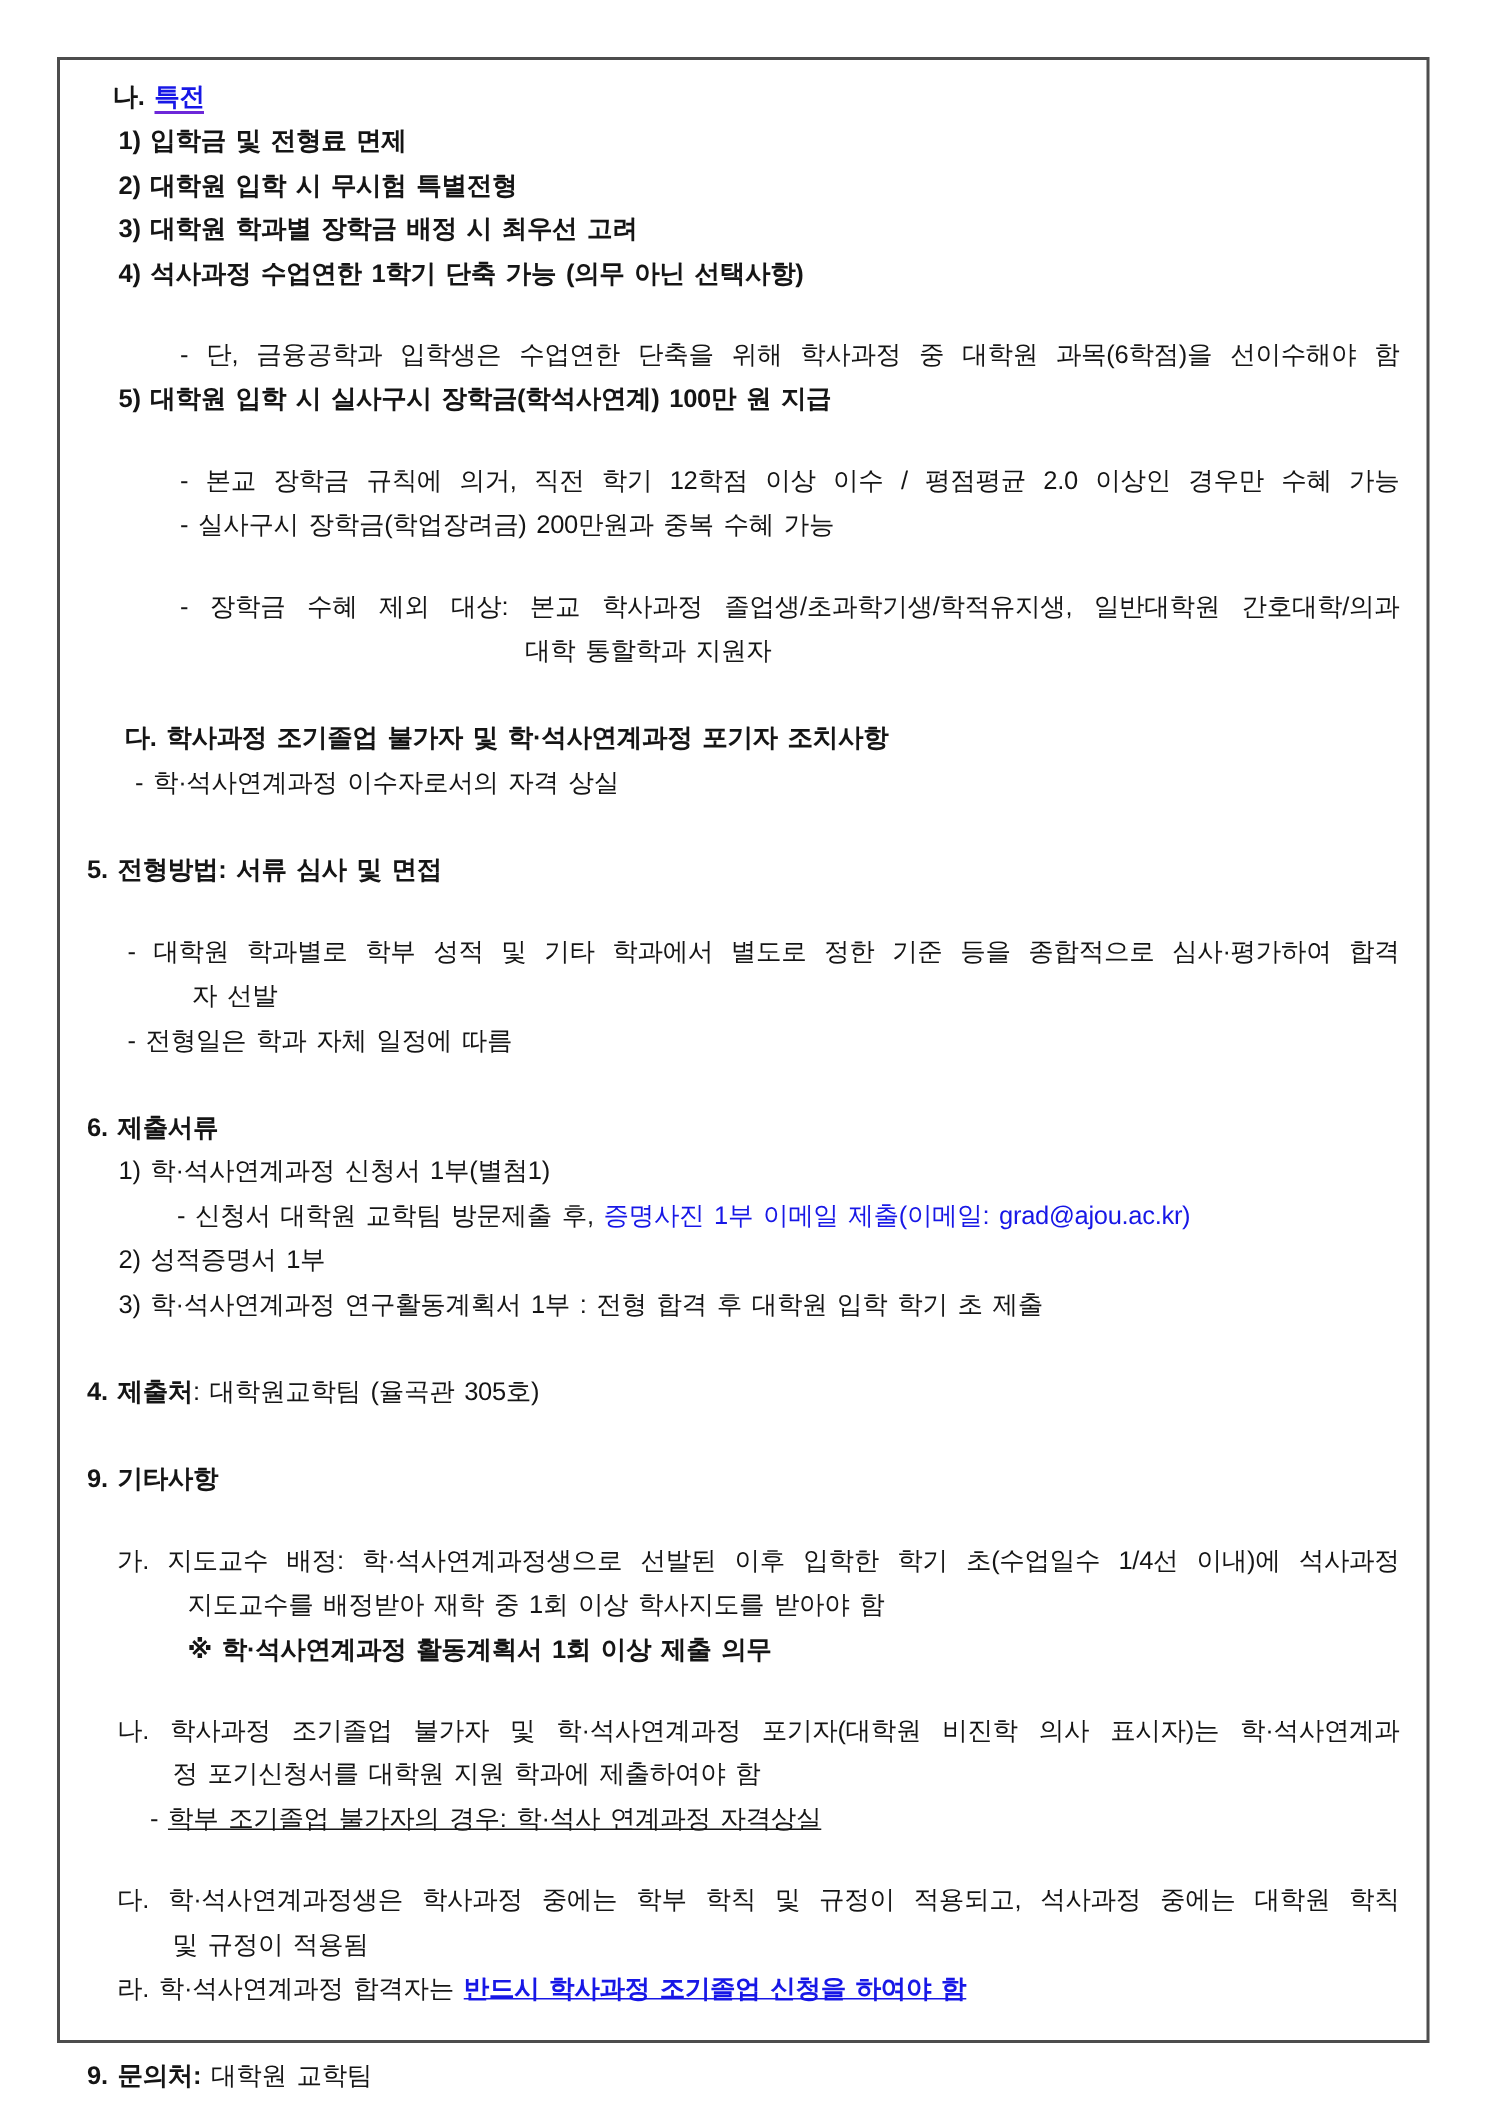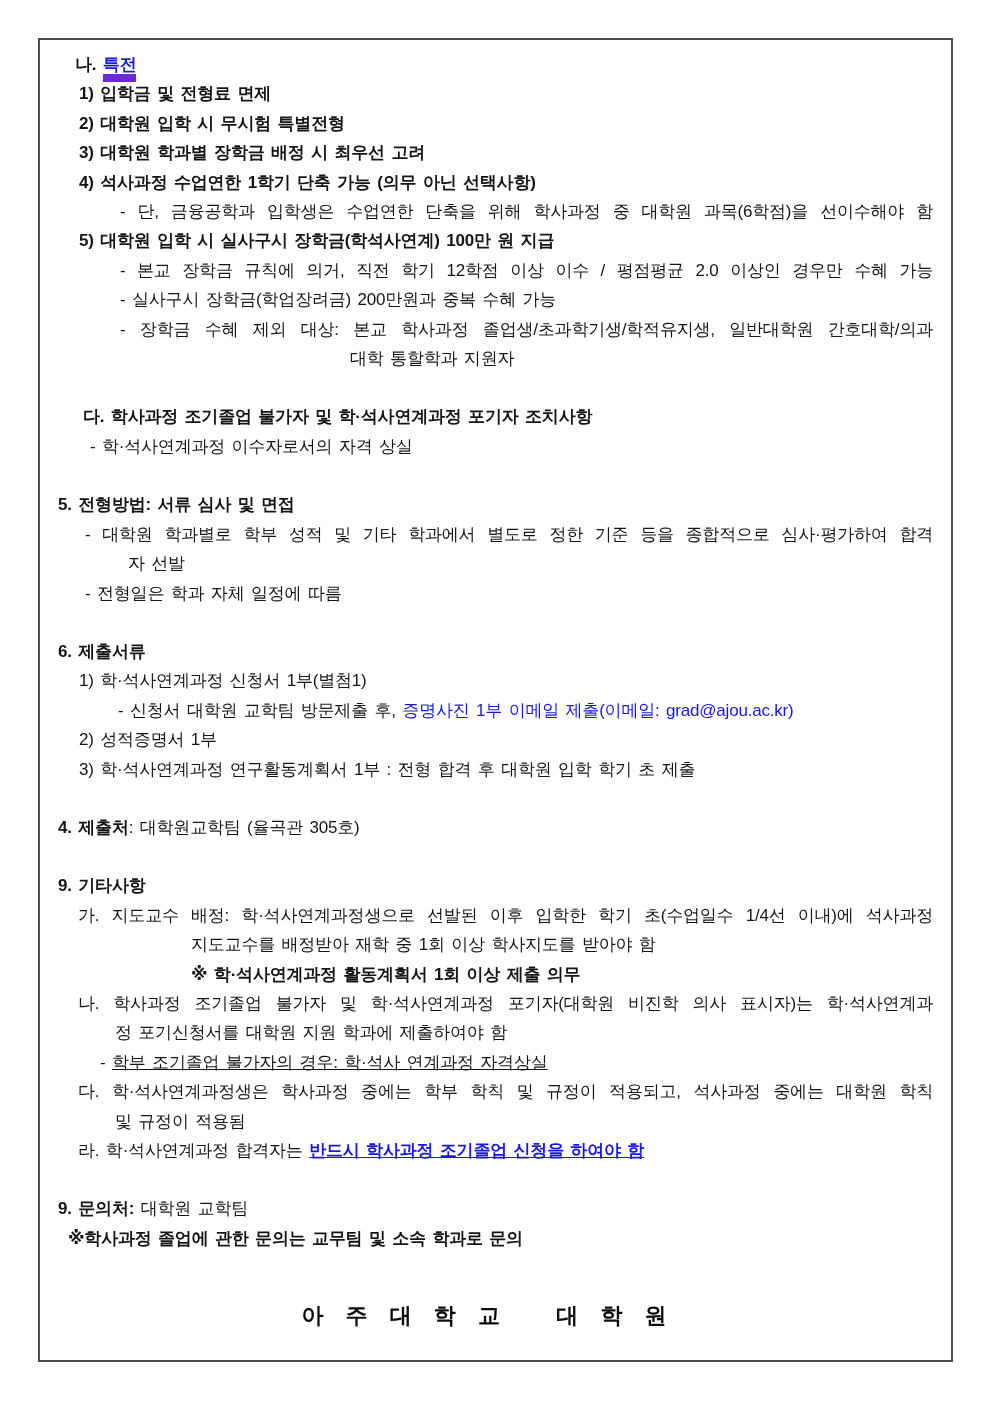--- a/index.html
+++ b/index.html
@@ -10,34 +10,34 @@
   }
   .content{position:absolute;left:0;top:0;right:0;bottom:0;padding:10px 18px 0 0;}
   .ln{
     font-size:17px;line-height:29.4px;color:#151515;
     word-spacing:2px;letter-spacing:-0.2px;
   }
   .ln span{white-space:pre-wrap;}
   .b{font-weight:bold;}
   .blue{color:#1717e6;}
   .ul{text-decoration:underline;}
-  .ulg{border-bottom:8px solid #6d28d9;}
-  .jl{text-align:justify;text-align-last:justify;}
+  .ulg{border-bottom:2px solid #6d28d9;}
+  .jl{text-align:justify;text-align-last:justify;margin-top:25px;}
   .sp{height:29px;}
   .sp2{height:46px;}
   .title{
     text-align:center;font-size:22px;font-weight:bold;line-height:34px;
     letter-spacing:5px;color:#0d0d0d;word-spacing:6px;
   }
   
   .i18{padding-left:18px;}  .i28{padding-left:28px;}  .i35{padding-left:35px;}
   .i38{padding-left:38px;}  .i43{padding-left:43px;}  .i45{padding-left:45px;}
   .i50{padding-left:50px;}  .i57{padding-left:39px;}  .i60{padding-left:60px;}
   .i65{padding-left:88px;}  .i75{padding-left:75px;}  .i78{padding-left:78px;}
-  .i80{padding-left:80px;}  .i205{padding-left:107px;margin-left:44px;} .i310{padding-left:310px;}
+  .i80{padding-left:80px;}  .i205{padding-left:85px;} .i310{padding-left:310px;}
 </style>
 </head>
 <body>
 
 <div class="page">
   <div class="content" id="doc-lines">
       <div class="ln i35"><span class="b">나. </span><span class="b blue ulg">특전</span></div>
       <div class="ln i57"><span class="b">1) 입학금 및 전형료 면제</span></div>
       <div class="ln i57"><span class="b">2) 대학원 입학 시 무시험 특별전형</span></div>
       <div class="ln i57"><span class="b">3) 대학원 학과별 장학금 배정 시 최우선 고려</span></div>

